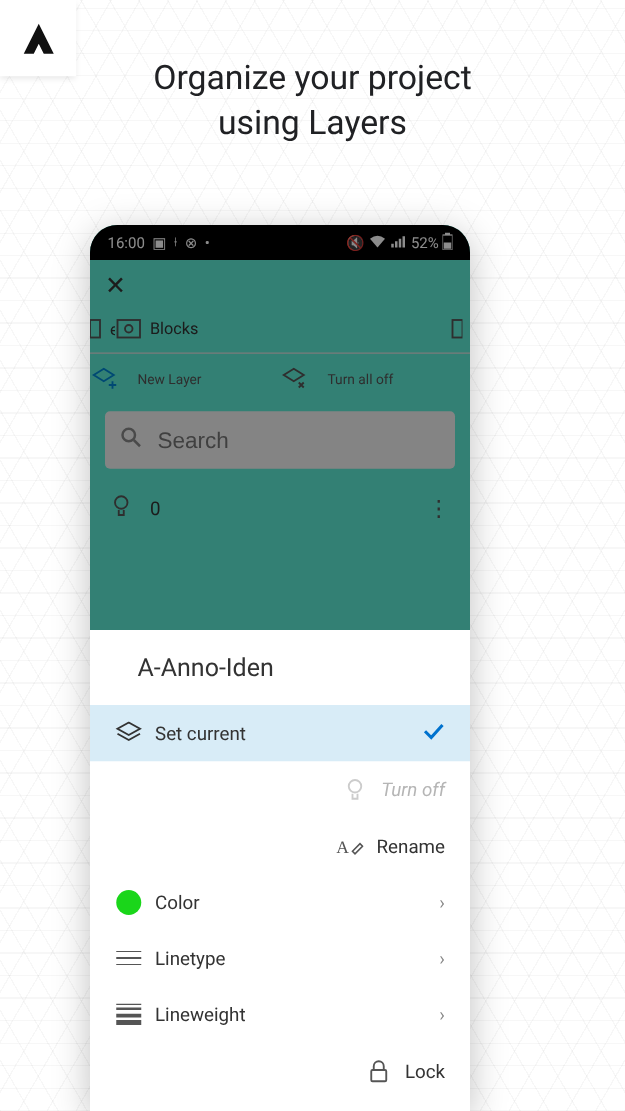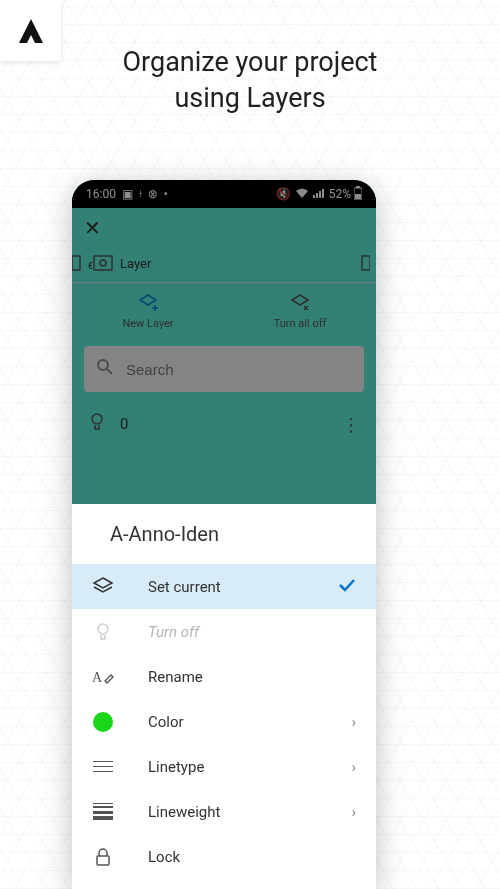--- a/index.html
+++ b/index.html
@@ -113,41 +113,41 @@
     background: #0072ce;
   }
   .tab-icon { width: 22px; height: 18px; display:flex; align-items:center; justify-content:center; }
   .actions-row {
     display: flex;
     padding: 10px 0;
   }
   .action {
     flex: 1;
     display: flex;
-    flex-direction: column;
-    align-items: center;
-    gap: 4px;
+    flex-direction: row;
+    align-items: center;
+    gap: 16px;
     font-size: 11px;
     color: #555;
   }
   .action-icon { width: 22px; height: 20px; }
   .search-wrap {
     margin: 6px 12px;
     height: 46px;
     background: #f1f1f1;
     border-radius: 4px;
     display: flex;
     align-items: center;
     padding: 0 12px;
     gap: 12px;
   }
   .search-wrap input {
     border: none;
     background: transparent;
-    font-size: 15px;
+    font-size: 18px;
     color: #555;
     flex: 1;
     outline: none;
   }
   .layer-row {
     display: flex;
     align-items: center;
     padding: 14px 16px 10px 16px;
     gap: 14px;
     font-size: 15px;
@@ -166,23 +166,24 @@
   .sheet-title {
     padding: 18px 38px;
     font-size: 20px;
     color: #333;
   }
   .menu-item {
     display: flex;
     align-items: center;
     padding: 0 20px;
     height: 45px;
-    gap: 34px;
+    gap: 10px;
     font-size: 15px;
     color: #333;
+    justify-content: flex-end;
   }
   .menu-item.selected { background: #d8ecf7; color: #333; }
   .menu-item .icon-slot { width: 22px; height: 22px; display:flex; align-items:center; justify-content:center; }
   .menu-item .trail { margin-left: auto; color: #888; }
   .menu-item.disabled { color: #b5b5b5; font-style: italic; }
   .color-dot {
     width: 20px; height: 20px; border-radius: 50%;
   }
   .linetype-icon {
     width:20px; height:20px;
@@ -257,21 +258,21 @@
       </span>
       <span>es</span>
     </div>
     <div class="tab">
       <span class="tab-icon">
         <svg width="22" height="18" viewBox="0 0 22 18">
             <rect x="2" y="2" width="18" height="14" fill="none" stroke="#555" stroke-width="1.5"></rect>
             <circle cx="11" cy="9" r="3" fill="none" stroke="#555" stroke-width="1.5"></circle>
           </svg>
       </span>
-      <span>Layer</span>
+      <span>Blocks</span>
     </div>
     <div class="tab edge-right">
       <span class="tab-icon">
         <svg width="10" height="18" viewBox="0 0 10 18">
             <rect x="2" y="2" width="8" height="14" fill="none" stroke="#555" stroke-width="1.5"></rect>
           </svg>
       </span>
       <span>X</span>
     </div>
   </div>

